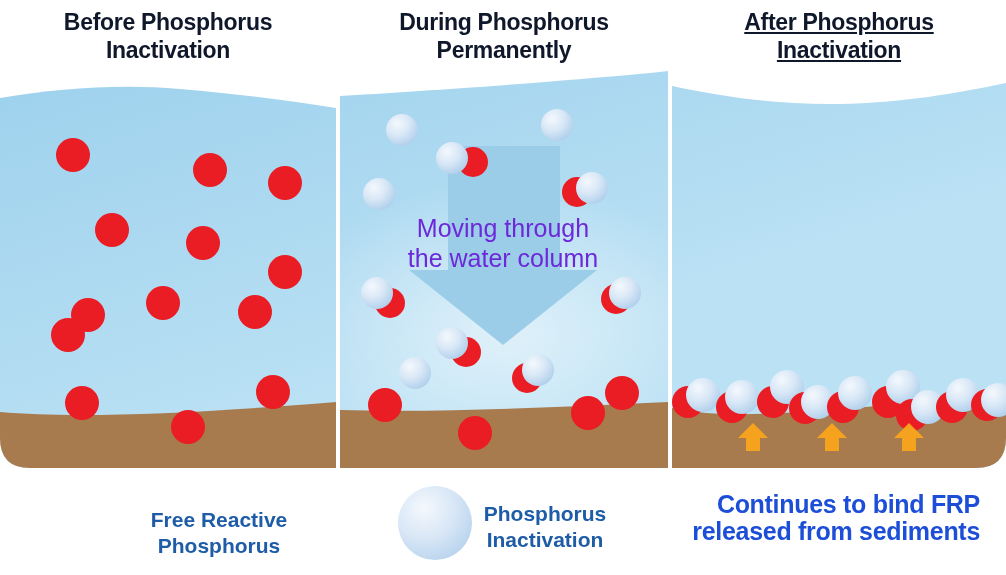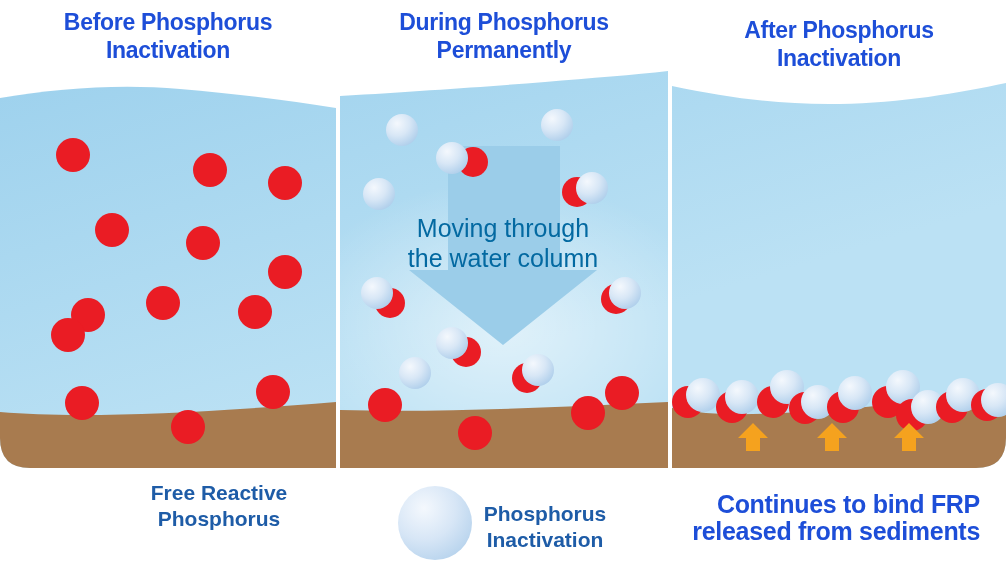--- a/index.html
+++ b/index.html
@@ -6,25 +6,25 @@
   .stage{
     position:relative;
     width:1006px;height:575px;
     background:#ffffff;
     font-family:"Liberation Sans", sans-serif;
     overflow:hidden;
   }
   .stage svg{position:absolute;left:0;top:0;}
   .overlay{position:absolute;white-space:pre-line;}
   .panel-title{
-    font-size:23px;font-weight:bold;color:#1d4ed8;
+    font-size:23px;font-weight:bold;color:#0f172a;
     text-align:center;line-height:28px;letter-spacing:-0.3px;
   }
   .panel-caption{
-    color:#0369a1;text-align:center;font-weight:400;
+    color:#6d28d9;text-align:center;font-weight:400;
   }
   .caption-during{font-size:25px;line-height:30px;}
   .caption-after{font-size:24px;line-height:29px;}
   .legend-label{
     font-size:21px;font-weight:bold;color:#1E5CA7;
     text-align:center;line-height:26px;
   }
   .legend-note{
     font-size:25px;font-weight:bold;color:#1d4ed8;
     text-align:right;line-height:27px;letter-spacing:-0.3px;
@@ -151,27 +151,27 @@
           <path d="M817,438 L832,423 L847,438 L839,438 L839,451 L825,451 L825,438 Z" fill="#F5A21E"></path>
           <path d="M894,438 L909,423 L924,438 L916,438 L916,451 L902,451 L902,438 Z" fill="#F5A21E"></path>
         </g>
     </g>
   </svg>
 
   <div class="overlay panel-title" style="left:0;top:8px;width:336px;">Before Phosphorus
 Inactivation</div>
   <div class="overlay panel-title" style="left:340px;top:8px;width:328px;">During Phosphorus
 Permanently</div>
-  <div class="overlay panel-title" style="left:672px;top:16px;width:334px;">After Phosphorus
+  <div class="overlay panel-title" style="left:672px;top:8px;width:334px;text-decoration:underline;">After Phosphorus
 Inactivation</div>
 
   <div class="overlay panel-caption caption-during" style="left:358px;top:213px;width:290px;">Moving through
 the water column</div>
 
-  <div class="overlay legend-label" style="left:144px;top:480px;width:150px;">Free Reactive
+  <div class="overlay legend-label" style="left:144px;top:507px;width:150px;">Free Reactive
 Phosphorus</div>
 
   <div class="legend-sphere"></div>
   <div class="overlay legend-label" style="left:469px;top:501px;width:152px;">Phosphorus
 Inactivation</div>
 
   <div class="overlay legend-note" style="left:688px;top:491px;width:292px;">Continues to bind FRP
 released from sediments</div>
 </div>
 

